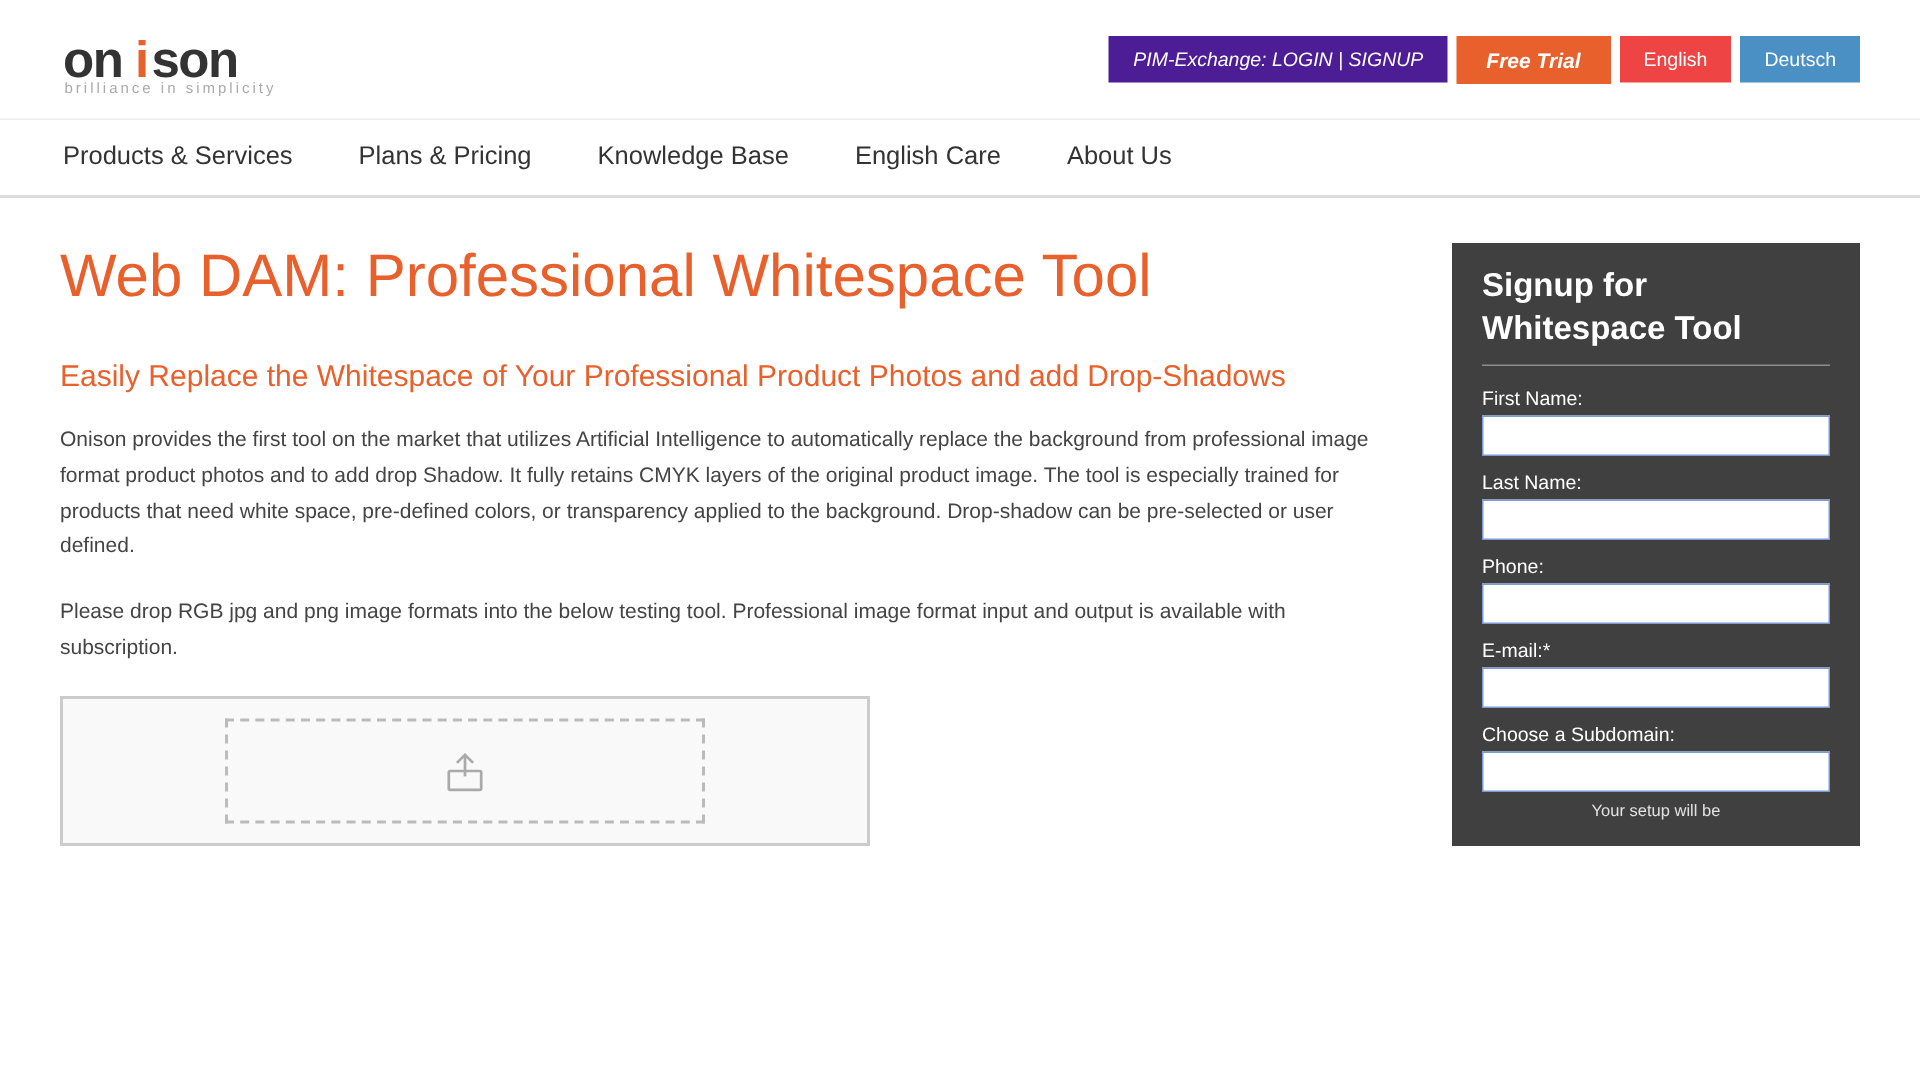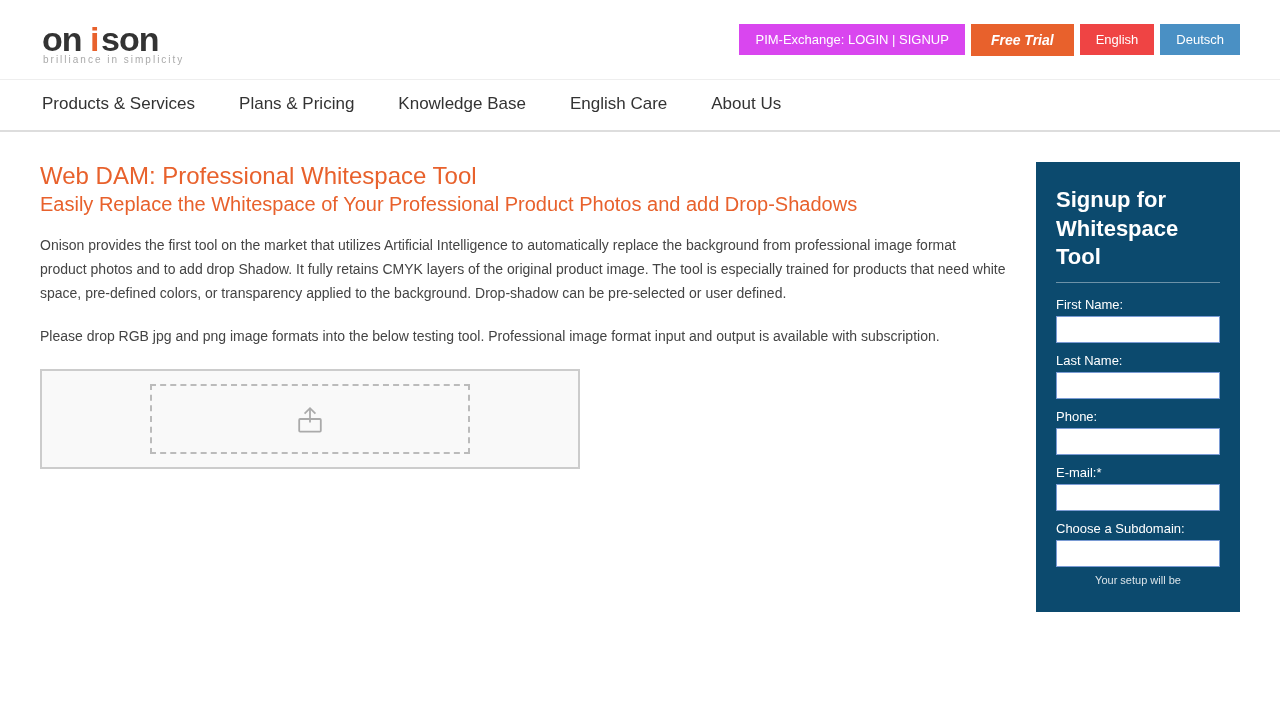--- a/index.html
+++ b/index.html
@@ -12,27 +12,28 @@
       align-items: center;
       justify-content: space-between;
       padding: 10px 40px;
       border-bottom: 1px solid #eee;
       min-height: 80px;
     }
     .logo-container { display: flex; align-items: flex-end; }
 
     .top-bar-right { display: flex; align-items: center; gap: 6px; }
     .pim-exchange-btn {
-      background: #d946ef;
+      background: #4c1d95;
       color: #fff;
       border: none;
       padding: 8px 16px;
       font-size: 13px;
       cursor: pointer;
       white-space: nowrap;
+      font-style: italic;
     }
     .free-trial-btn {
       background: #e8612c;
       color: #fff;
       border: none;
       padding: 8px 20px;
       font-size: 14px;
       font-weight: bold;
       font-style: italic;
       cursor: pointer;
@@ -74,23 +75,24 @@
     .main-content {
       display: flex;
       padding: 30px 40px;
       gap: 30px;
       max-width: 1280px;
     }
 
     .content-left { flex: 1; }
 
     .page-title {
-      font-size: 24px;
+      font-size: 40px;
       font-weight: 300;
       color: #e8612c;
+      margin-bottom: 30px;
     }
 
     .subtitle {
       font-size: 20px;
       font-weight: 400;
       color: #e8612c;
       margin-bottom: 16px;
       line-height: 1.4;
     }
 
@@ -123,24 +125,24 @@
     .drop-zone-icon {
       display: flex;
       flex-direction: column;
       align-items: center;
       gap: 4px;
     }
     .upload-icon-svg { width: 36px; height: 36px; }
 
     
     .signup-panel {
-      width: 204px;
-      background: #0c4a6e;
-      color: #fff;
-      padding: 24px 20px;
+      width: 272px;
+      background: #404040;
+      color: #fff;
+      padding: 14px 20px;
       flex-shrink: 0;
     }
     .signup-title {
       font-size: 22px;
       font-weight: bold;
       color: #fff;
       margin-bottom: 10px;
       line-height: 1.3;
     }
     .signup-divider {

